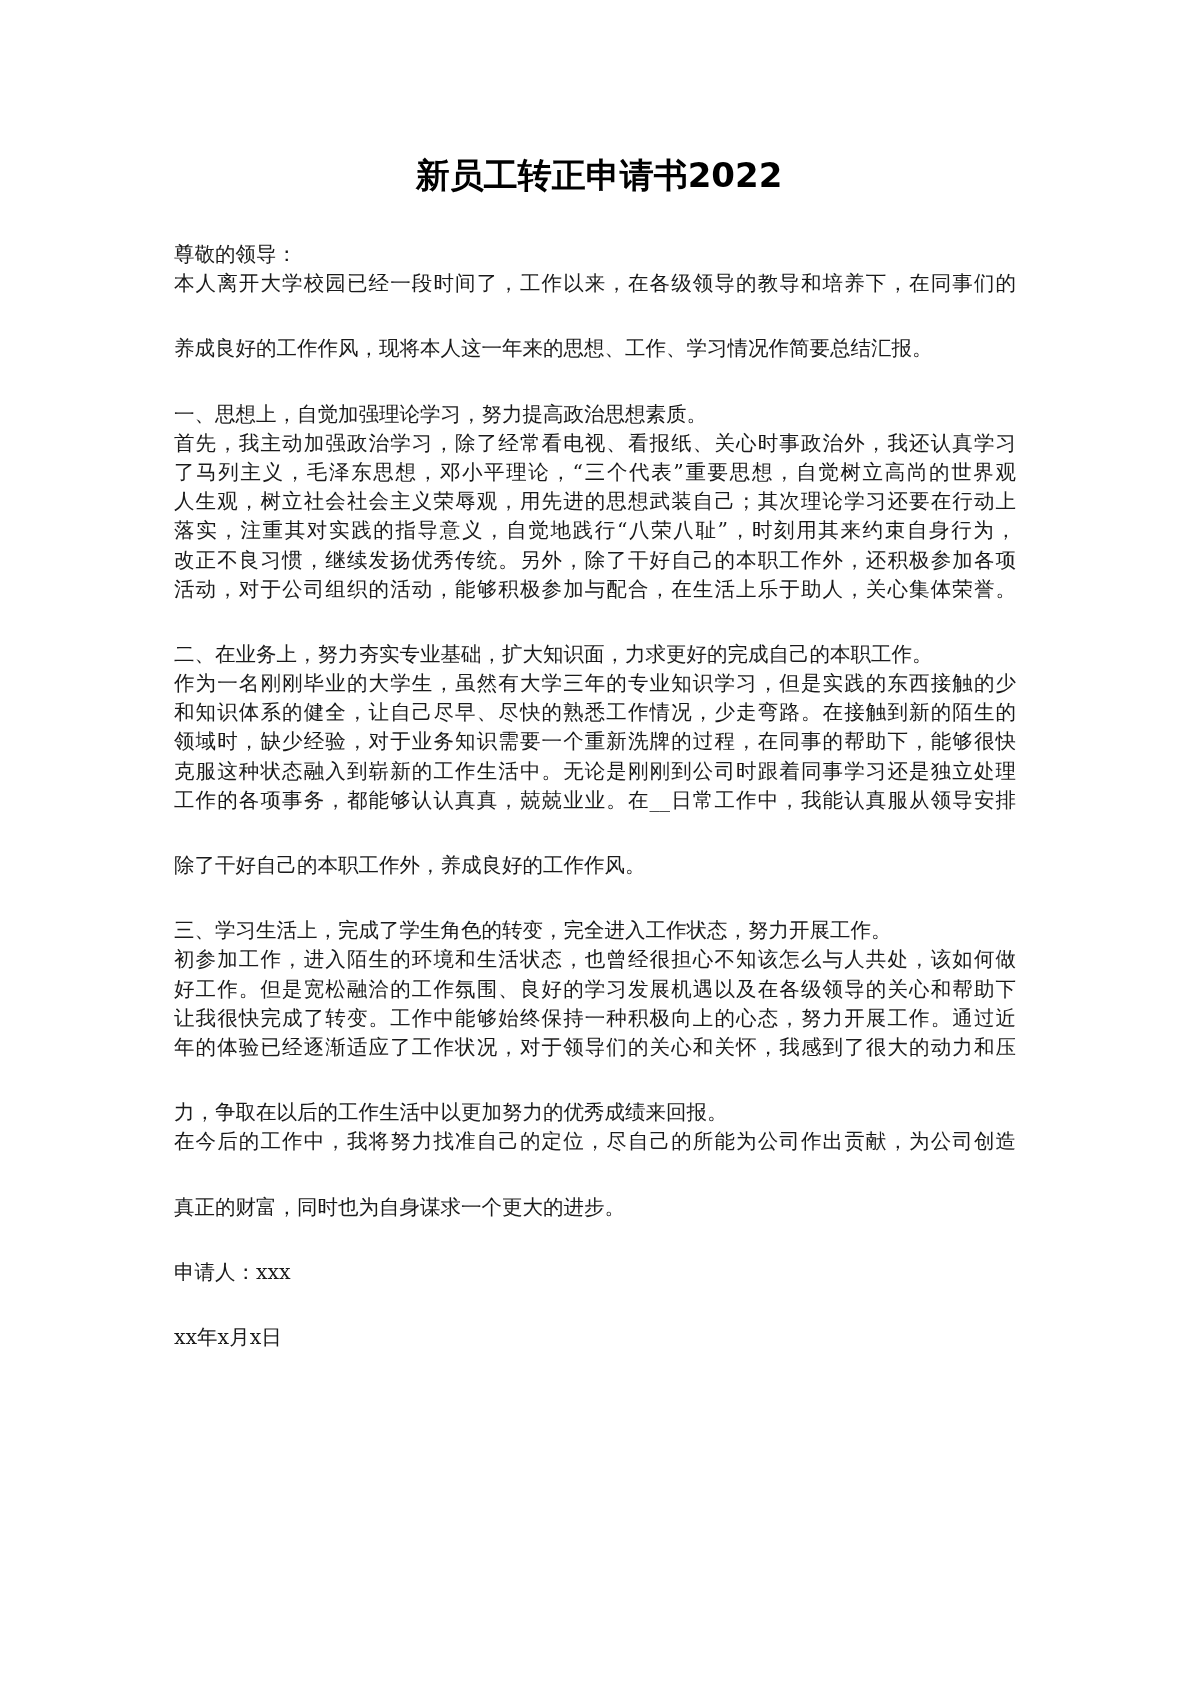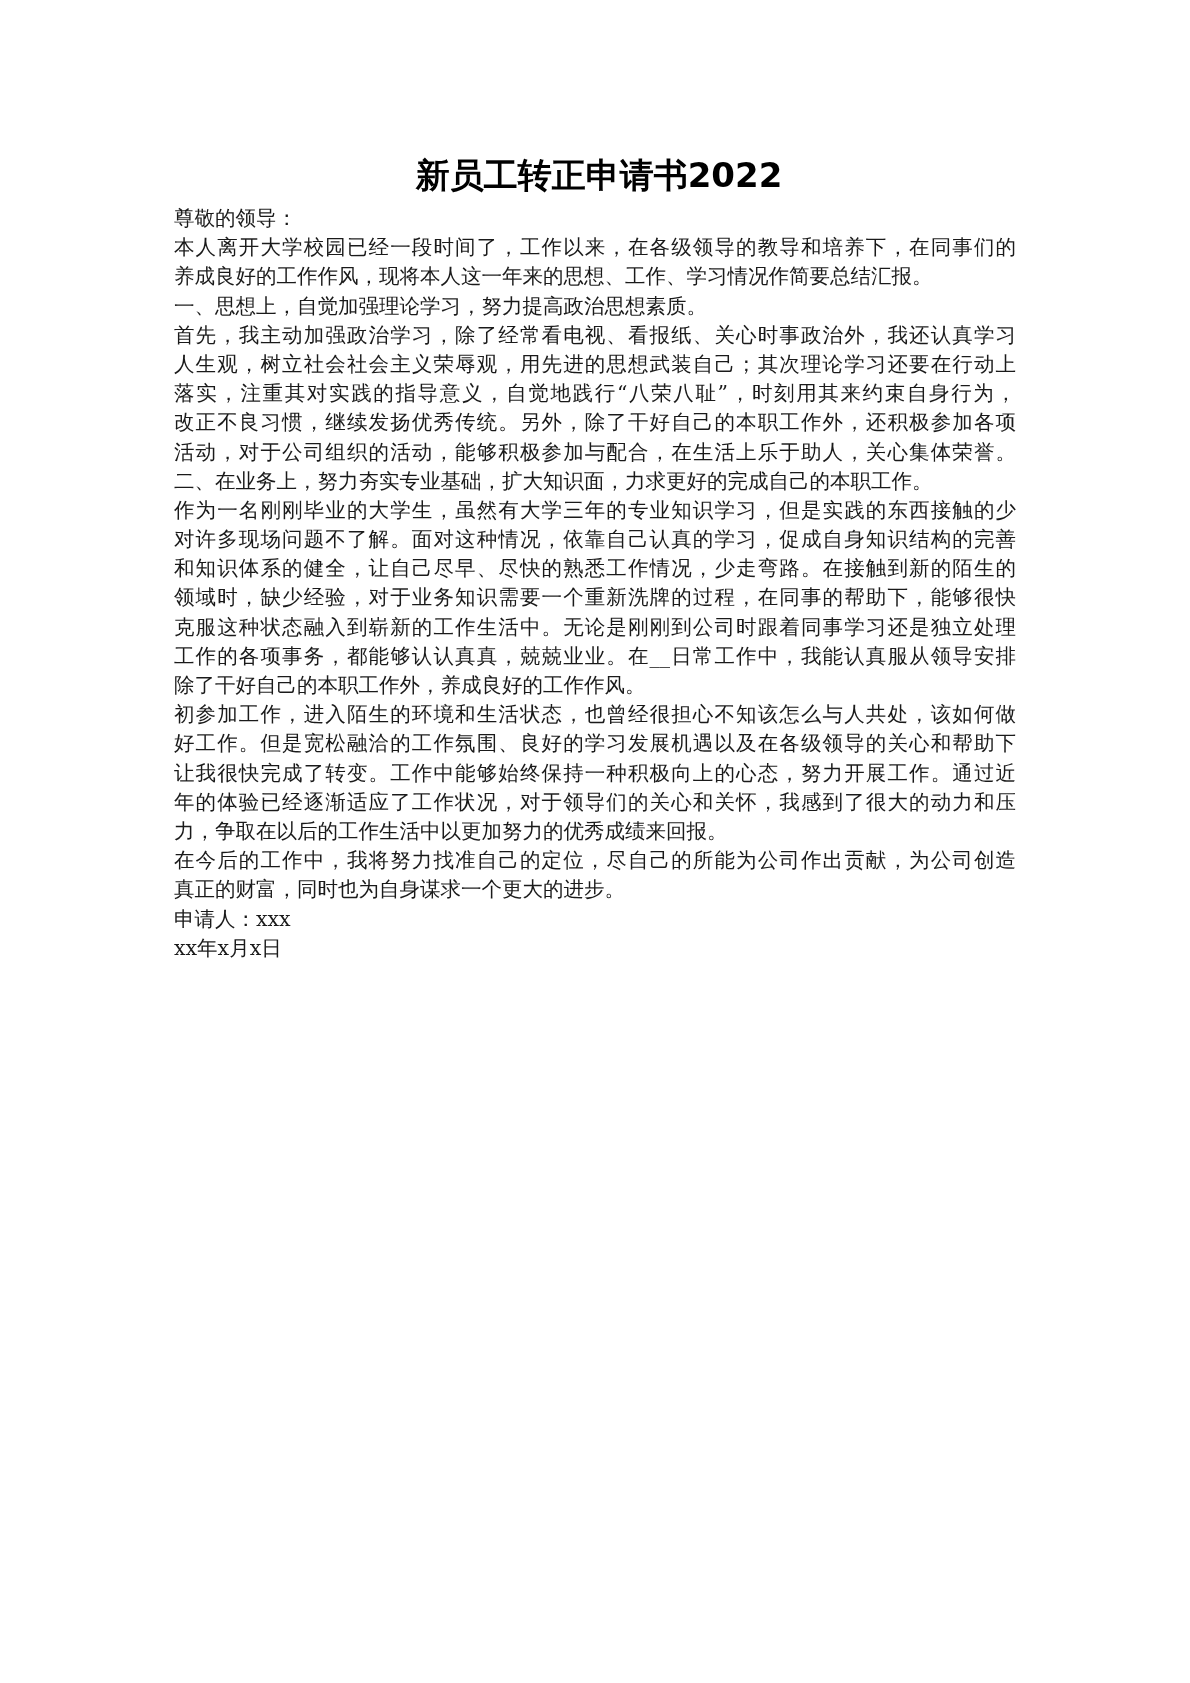--- a/index.html
+++ b/index.html
@@ -49,47 +49,49 @@
       font-size: 20.5px;
       white-space: nowrap;
       overflow: visible;
       text-align: justify;
       text-align-last: justify;
       letter-spacing: 0px;
     }
     .line.last {
       text-align: left;
       text-align-last: left;
+      margin-top: 36px;
     }
   </style>
 </head>
 <body>
 
 <div class="page">
   <h1 class="title">新员工转正申请书2022</h1>
 
   <div class="body-text">
     <span class="line last">尊敬的领导：</span>
     <div id="lines-container">
         <span class="line">本人离开大学校园已经一段时间了，工作以来，在各级领导的教导和培养下，在同事们的</span>
         <span class="line last">养成良好的工作作风，现将本人这一年来的思想、工作、学习情况作简要总结汇报。</span>
         <span class="line last">一、思想上，自觉加强理论学习，努力提高政治思想素质。</span>
         <span class="line">首先，我主动加强政治学习，除了经常看电视、看报纸、关心时事政治外，我还认真学习</span>
+        <span class="line">了马列主义，毛泽东思想，邓小平理论，“三个代表”重要思想，自觉树立高尚的世界观</span>
         <span class="line">人生观，树立社会社会主义荣辱观，用先进的思想武装自己；其次理论学习还要在行动上</span>
         <span class="line">落实，注重其对实践的指导意义，自觉地践行“八荣八耻”，时刻用其来约束自身行为，</span>
         <span class="line">改正不良习惯，继续发扬优秀传统。另外，除了干好自己的本职工作外，还积极参加各项</span>
         <span class="line">活动，对于公司组织的活动，能够积极参加与配合，在生活上乐于助人，关心集体荣誉。</span>
         <span class="line last">二、在业务上，努力夯实专业基础，扩大知识面，力求更好的完成自己的本职工作。</span>
         <span class="line">作为一名刚刚毕业的大学生，虽然有大学三年的专业知识学习，但是实践的东西接触的少</span>
-        <span class="line">对许多现场问题不了解。面对这种情况，依靠自己认真的学习，促成自身知识结构的完善</span>
         <span class="line">和知识体系的健全，让自己尽早、尽快的熟悉工作情况，少走弯路。在接触到新的陌生的</span>
         <span class="line">领域时，缺少经验，对于业务知识需要一个重新洗牌的过程，在同事的帮助下，能够很快</span>
         <span class="line">克服这种状态融入到崭新的工作生活中。无论是刚刚到公司时跟着同事学习还是独立处理</span>
         <span class="line">工作的各项事务，都能够认认真真，兢兢业业。在__日常工作中，我能认真服从领导安排</span>
         <span class="line last">除了干好自己的本职工作外，养成良好的工作作风。</span>
+        <span class="line last">三、学习生活上，完成了学生角色的转变，完全进入工作状态，努力开展工作。</span>
         <span class="line">初参加工作，进入陌生的环境和生活状态，也曾经很担心不知该怎么与人共处，该如何做</span>
         <span class="line">好工作。但是宽松融洽的工作氛围、良好的学习发展机遇以及在各级领导的关心和帮助下</span>
         <span class="line">让我很快完成了转变。工作中能够始终保持一种积极向上的心态，努力开展工作。通过近</span>
         <span class="line">年的体验已经逐渐适应了工作状况，对于领导们的关心和关怀，我感到了很大的动力和压</span>
         <span class="line last">力，争取在以后的工作生活中以更加努力的优秀成绩来回报。</span>
         <span class="line">在今后的工作中，我将努力找准自己的定位，尽自己的所能为公司作出贡献，为公司创造</span>
         <span class="line last">真正的财富，同时也为自身谋求一个更大的进步。</span>
       </div>
     <span class="line last">申请人：xxx</span>
     <span class="line last">xx年x月x日</span>

